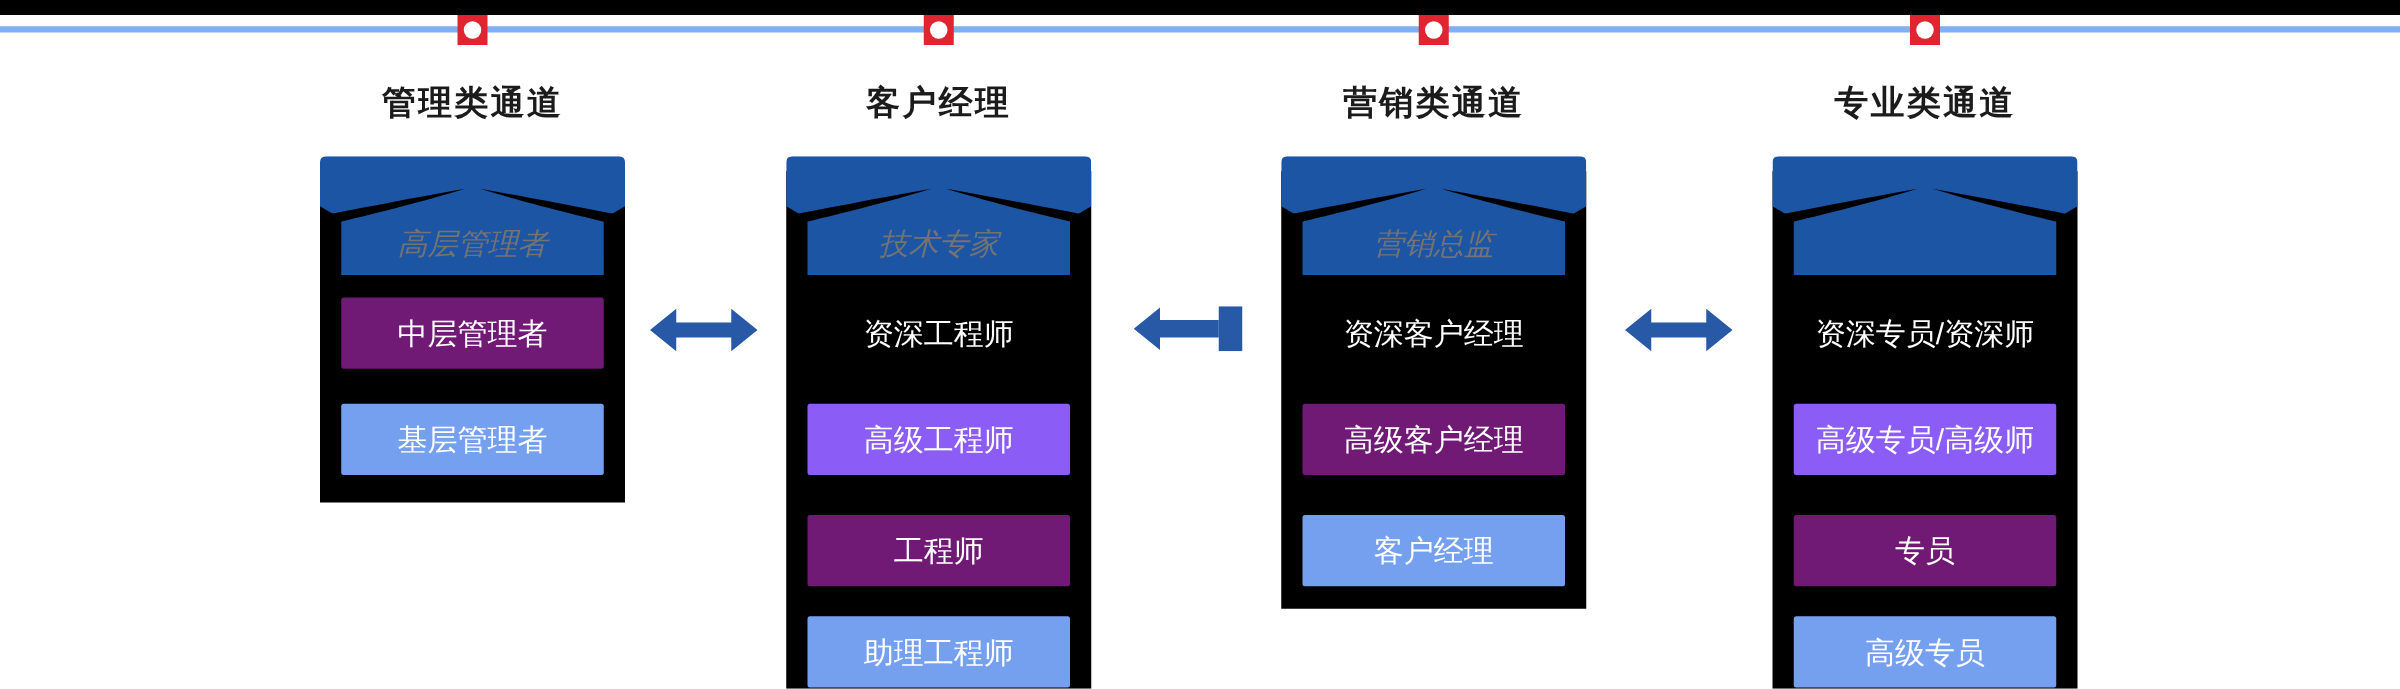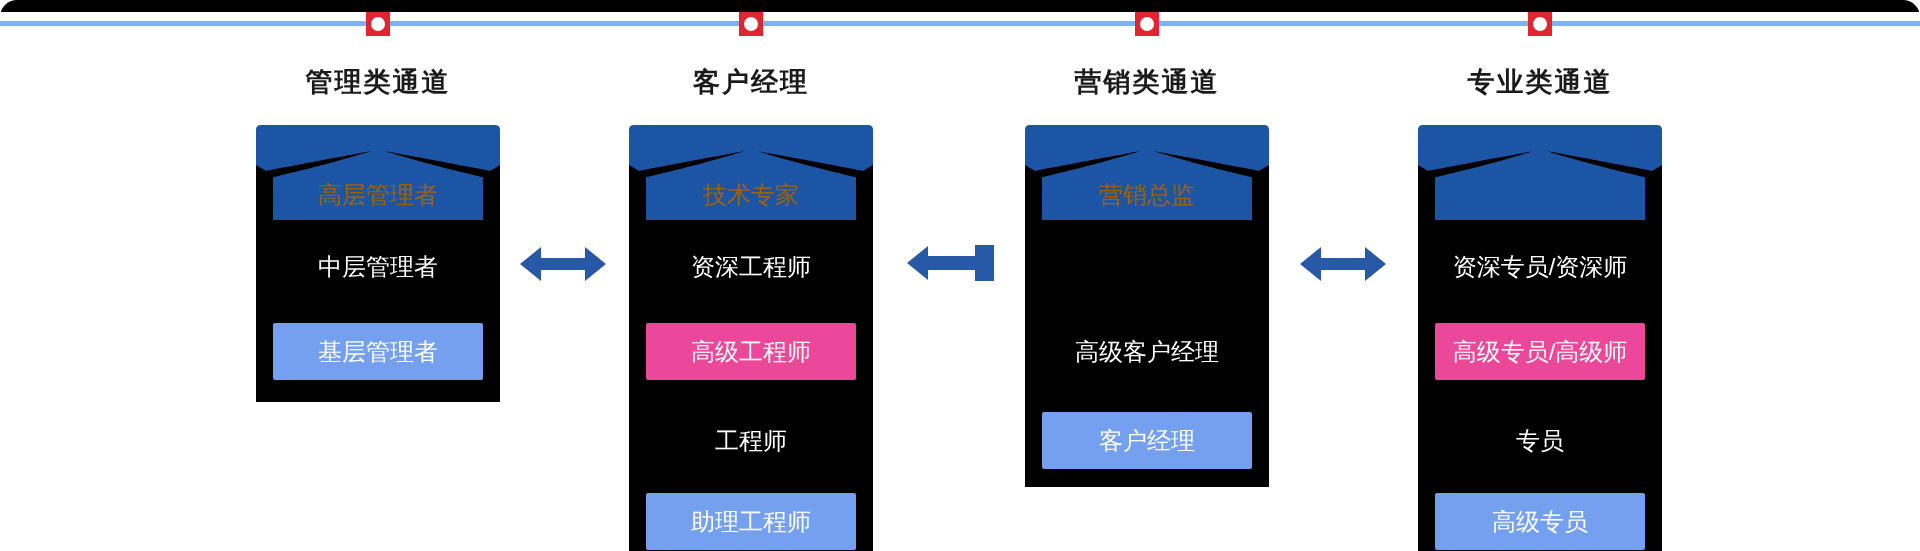--- a/index.html
+++ b/index.html
@@ -1,46 +1,45 @@
 <!DOCTYPE html>
 <html><head>
 <meta charset="utf-8">
 <style>
   html,body{margin:0;padding:0;background:#ffffff;}
   #canvas{
     position:relative;width:1920px;height:551px;overflow:hidden;background:#ffffff;
     font-family:"Liberation Sans","DejaVu Sans",sans-serif;
-    border-radius:17px;
   }
   
   .top-bar{position:absolute;left:0;top:0;width:1920px;height:12px;background:#000000;}
   .timeline-line{position:absolute;left:0;top:21px;width:1920px;height:5px;background:#7FB0F2;}
   .marker{position:absolute;top:12px;width:24px;height:24px;background:#E02430;}
   .marker .dot{position:absolute;left:5px;top:5px;width:14px;height:14px;border-radius:50%;background:#ffffff;}
   
   .column{position:absolute;top:0;width:244px;height:551px;}
   .col-title{
     position:absolute;top:64px;left:0;width:244px;height:36px;
     display:flex;align-items:center;justify-content:center;
     font-size:27px;font-weight:700;color:#1b1b1b;letter-spacing:2px;white-space:nowrap;
   }
   .container{position:absolute;left:0;top:137px;width:244px;background:#000000;}
   .cap{position:absolute;left:0;top:125px;width:244px;height:95px;}
   .cap svg{position:absolute;left:0;top:0;width:244px;height:95px;display:block;}
   .cap-label{
     position:absolute;left:17px;right:17px;top:45px;bottom:0;
     display:flex;align-items:center;justify-content:center;
-    color:#a16207;font-size:24px;white-space:nowrap;
+    color:#737373;font-size:24px;white-space:nowrap;font-style:italic;
   }
   .row{
     position:absolute;left:17px;width:210px;height:57px;border-radius:2px;
     display:flex;align-items:center;justify-content:center;
     color:#ffffff;font-size:24px;white-space:nowrap;
   }
-  .r2{top:238px}.r3{top:323px}.r4{top:412px}.r5{top:493px}.b2{background:#000000}.b3{background:#ec4899}.b4{background:#000000}.b5{background:#75A0F0}
+  .r2{top:238px}.r3{top:323px}.r4{top:412px}.r5{top:493px}.b2{background:#000000}.b3{background:#8b5cf6}.b4{background:#701a75}.b5{background:#75A0F0}
   
   .arrow{position:absolute;}
   .arrow svg{display:block;}
 </style>
 </head>
 <body>
 
 <div id="canvas">
 
   <div class="top-bar"></div>
@@ -95,20 +94,21 @@
     <div class="col-title">营销类通道</div>
     <div class="container" style="height:350px"></div>
     <div class="cap">
       <svg viewBox="0 0 244 95">
         <path fill="#1D55A5" d="M5,0 H239 Q244,0 244,5 V40 L227,50 V95 H17 V50 L0,40 V5 Q0,0 5,0 Z"></path>
         <path fill="#000000" d="M4,47 C20,44 60,36 116,26 C70,40 30,49 10,54 Z"></path>
         <path fill="#000000" d="M240,47 C224,44 184,36 128,26 C174,40 214,49 234,54 Z"></path>
       </svg>
       <div class="cap-label">营销总监</div>
     </div>
+    <div class="row r2 b2">资深客户经理</div>
     <div class="row r3 b4">高级客户经理</div>
     <div class="row r4 b5">客户经理</div>
   </div>
 
   <div class="column" style="left:1418px">
     <div class="col-title">专业类通道</div>
     <div class="container" style="height:434px"></div>
     <div class="cap">
       <svg viewBox="0 0 244 95">
         <path fill="#1D55A5" d="M5,0 H239 Q244,0 244,5 V40 L227,50 V95 H17 V50 L0,40 V5 Q0,0 5,0 Z"></path>

